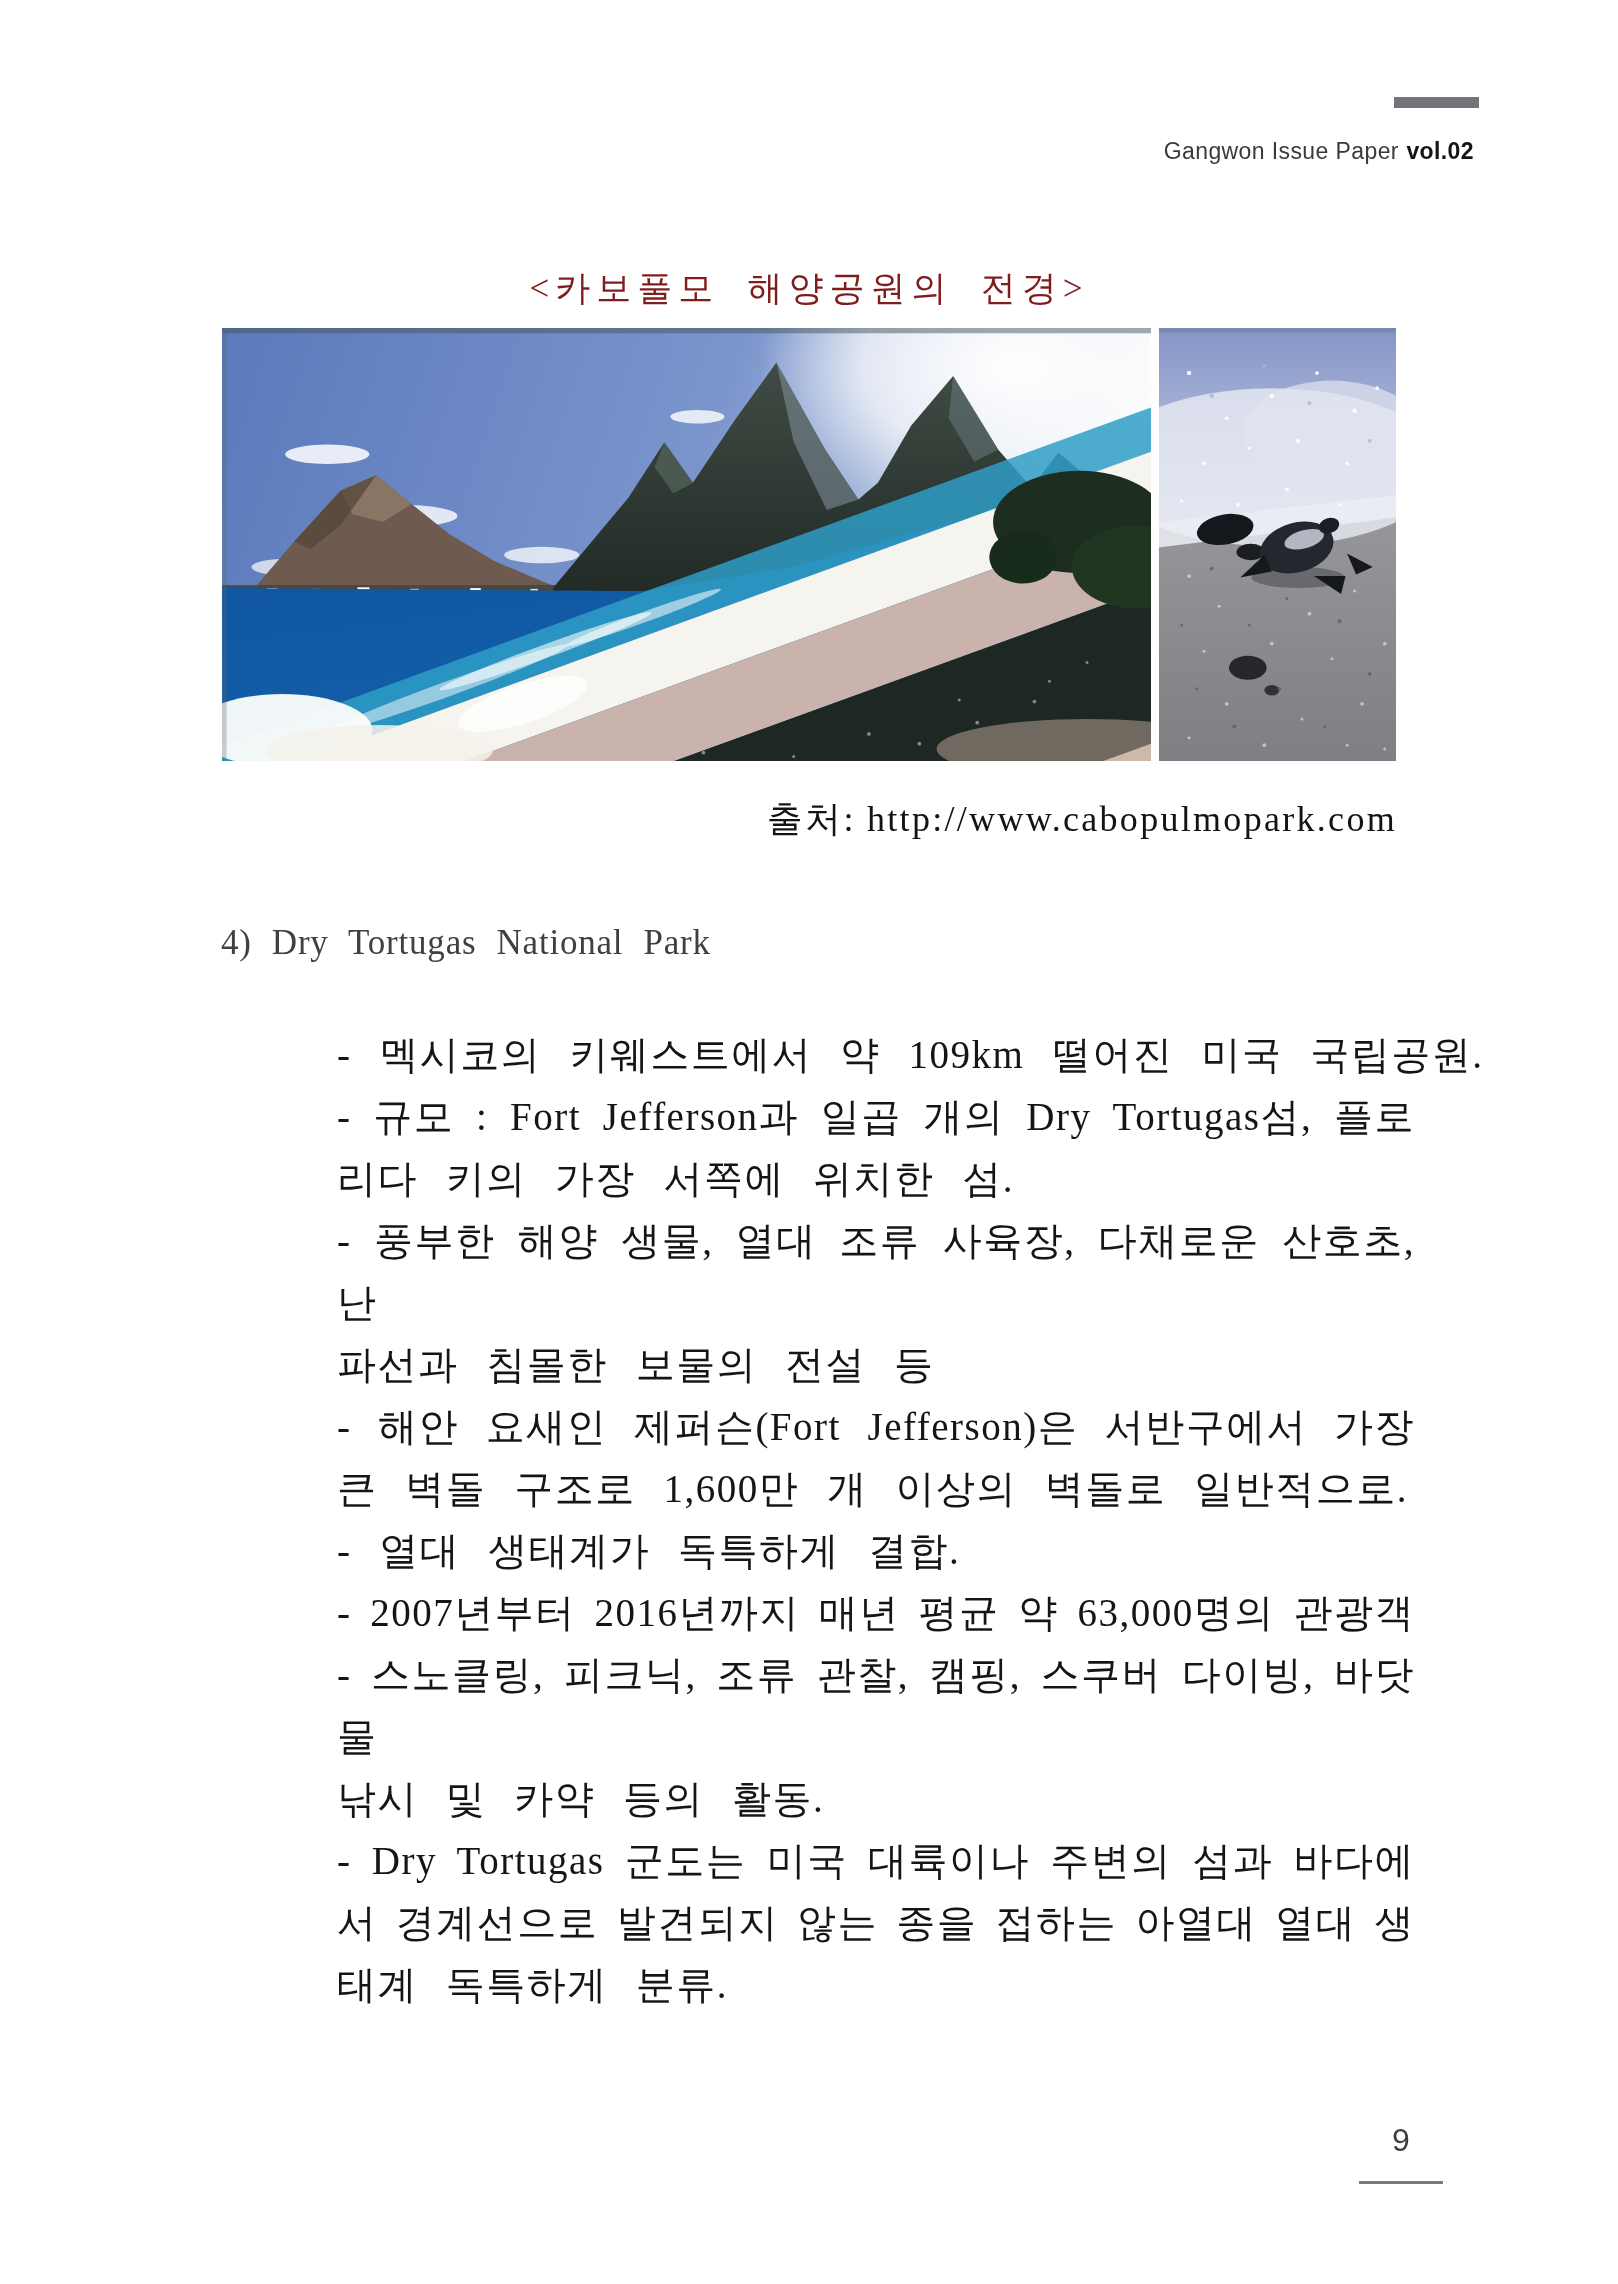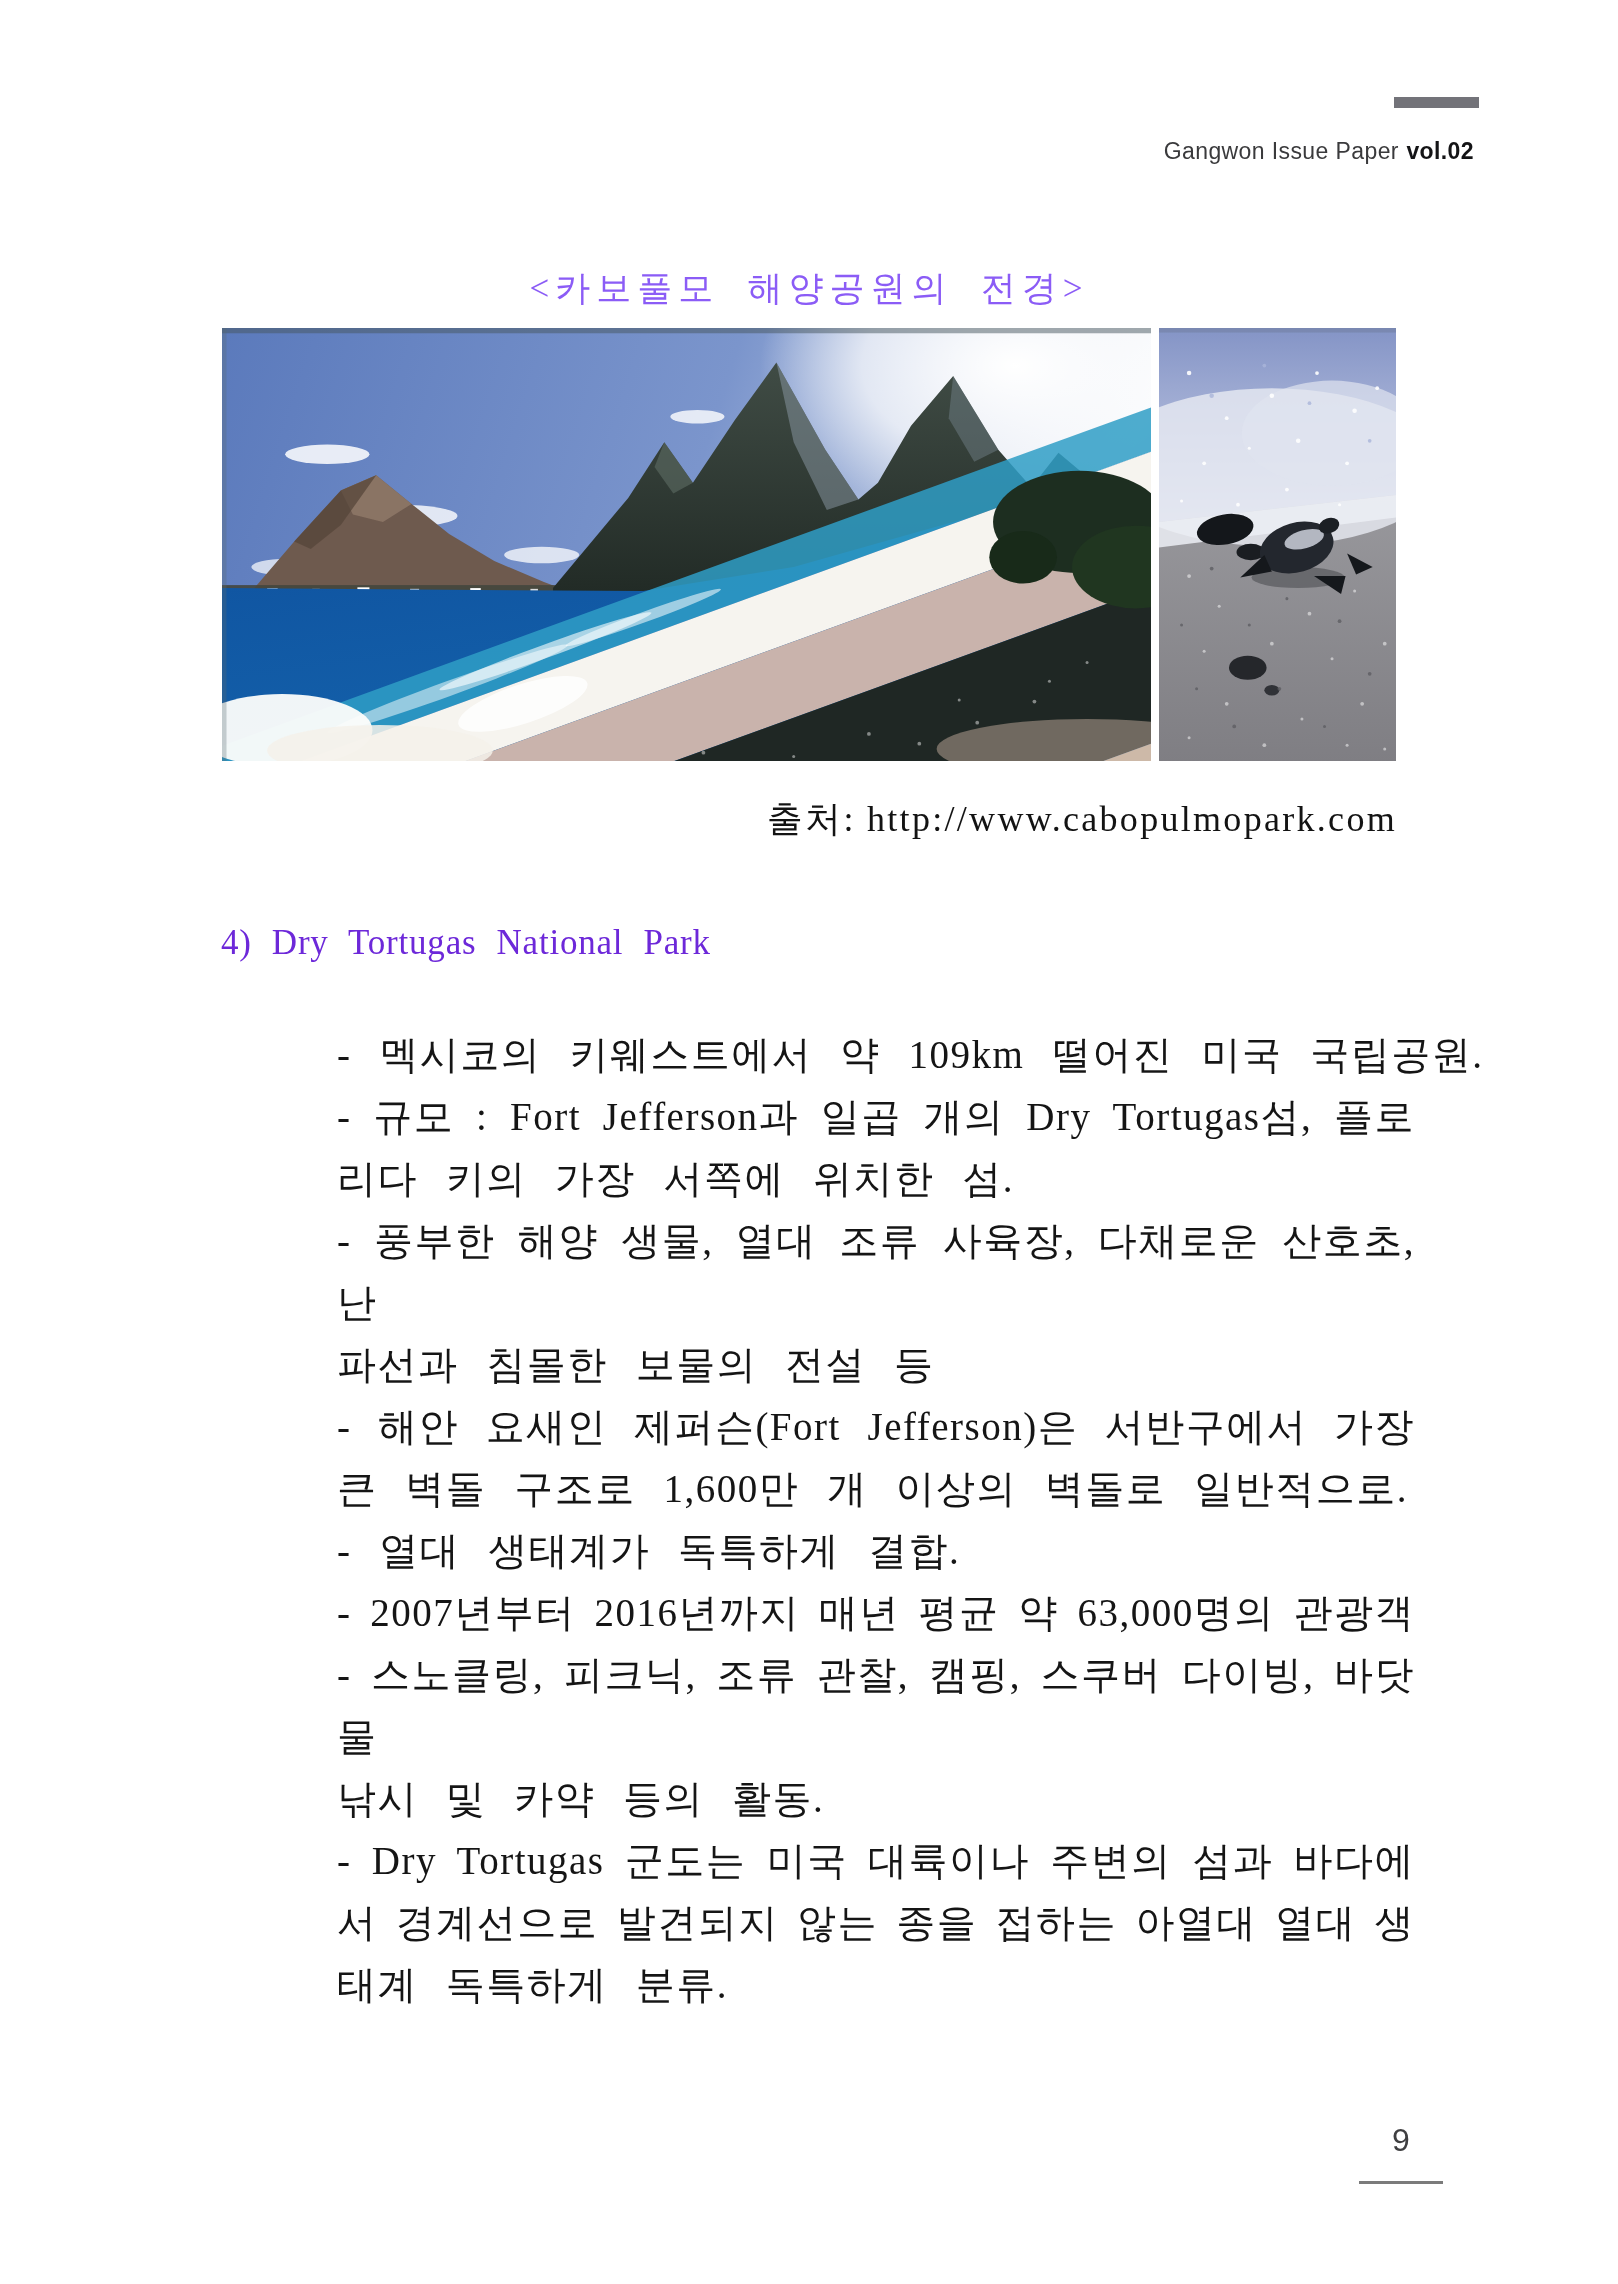--- a/index.html
+++ b/index.html
@@ -9,30 +9,30 @@
   }
   
   .hdr-bar { position:absolute; left:1394px; top:97px; width:85px; height:11.3px; background:#737379; }
   .hdr-text {
     position:absolute; top:138px; right:144px; font-family:"Liberation Sans","DejaVu Sans",sans-serif;
     font-size:23px; color:#3a3a3c; letter-spacing:0.4px; white-space:nowrap;
   }
   .hdr-text .vol { font-weight:700; color:#141416; margin-left:7.5px; }
   
   .fig-title { position:absolute; left:222px; top:265px; width:1174px; text-align:center;
-    font-size:35px; letter-spacing:6px; word-spacing:13.5px; color:#8b5cf6; white-space:nowrap; }
+    font-size:35px; letter-spacing:6px; word-spacing:13.5px; color:#7f1d1d; white-space:nowrap; }
   .photos { position:absolute; left:222px; top:328px; width:1174px; height:433px; }
   .photo-main { position:absolute; left:0; top:0; width:929px; height:433px; }
   .photo-turtle { position:absolute; left:937px; top:0; width:237px; height:433px; }
   .photo-main svg, .photo-turtle svg { display:block; width:100%; height:100%; }
   .fig-src { position:absolute; left:222px; top:795px; width:1175px; text-align:right;
     font-size:36px; letter-spacing:2.3px; color:#131313; white-space:nowrap; }
   
   .sec-head { position:absolute; left:221px; top:923px; font-size:35px; word-spacing:10.5px;
-    letter-spacing:0.8px; color:#6d28d9; white-space:nowrap; }
+    letter-spacing:0.8px; color:#404040; white-space:nowrap; }
   .body { position:absolute; left:337px; top:1024px; width:1078px; font-size:39px; line-height:62px;
     letter-spacing:1.5px; color:#151515; }
   .body .ln { word-spacing:16.6px; white-space:nowrap; }
   .body .ln.j { white-space:normal; word-spacing:6px; text-align:justify; text-align-last:justify; }
   
   .page-num { position:absolute; left:1371px; top:2122px; width:60px; text-align:center;
     font-family:"Liberation Sans","DejaVu Sans",sans-serif; font-size:32px; font-weight:400; color:#3f3f41; }
   .page-rule { position:absolute; left:1359px; top:2181px; width:84px; height:3px; background:#7b7b7b; }
 </style>
 </head>

